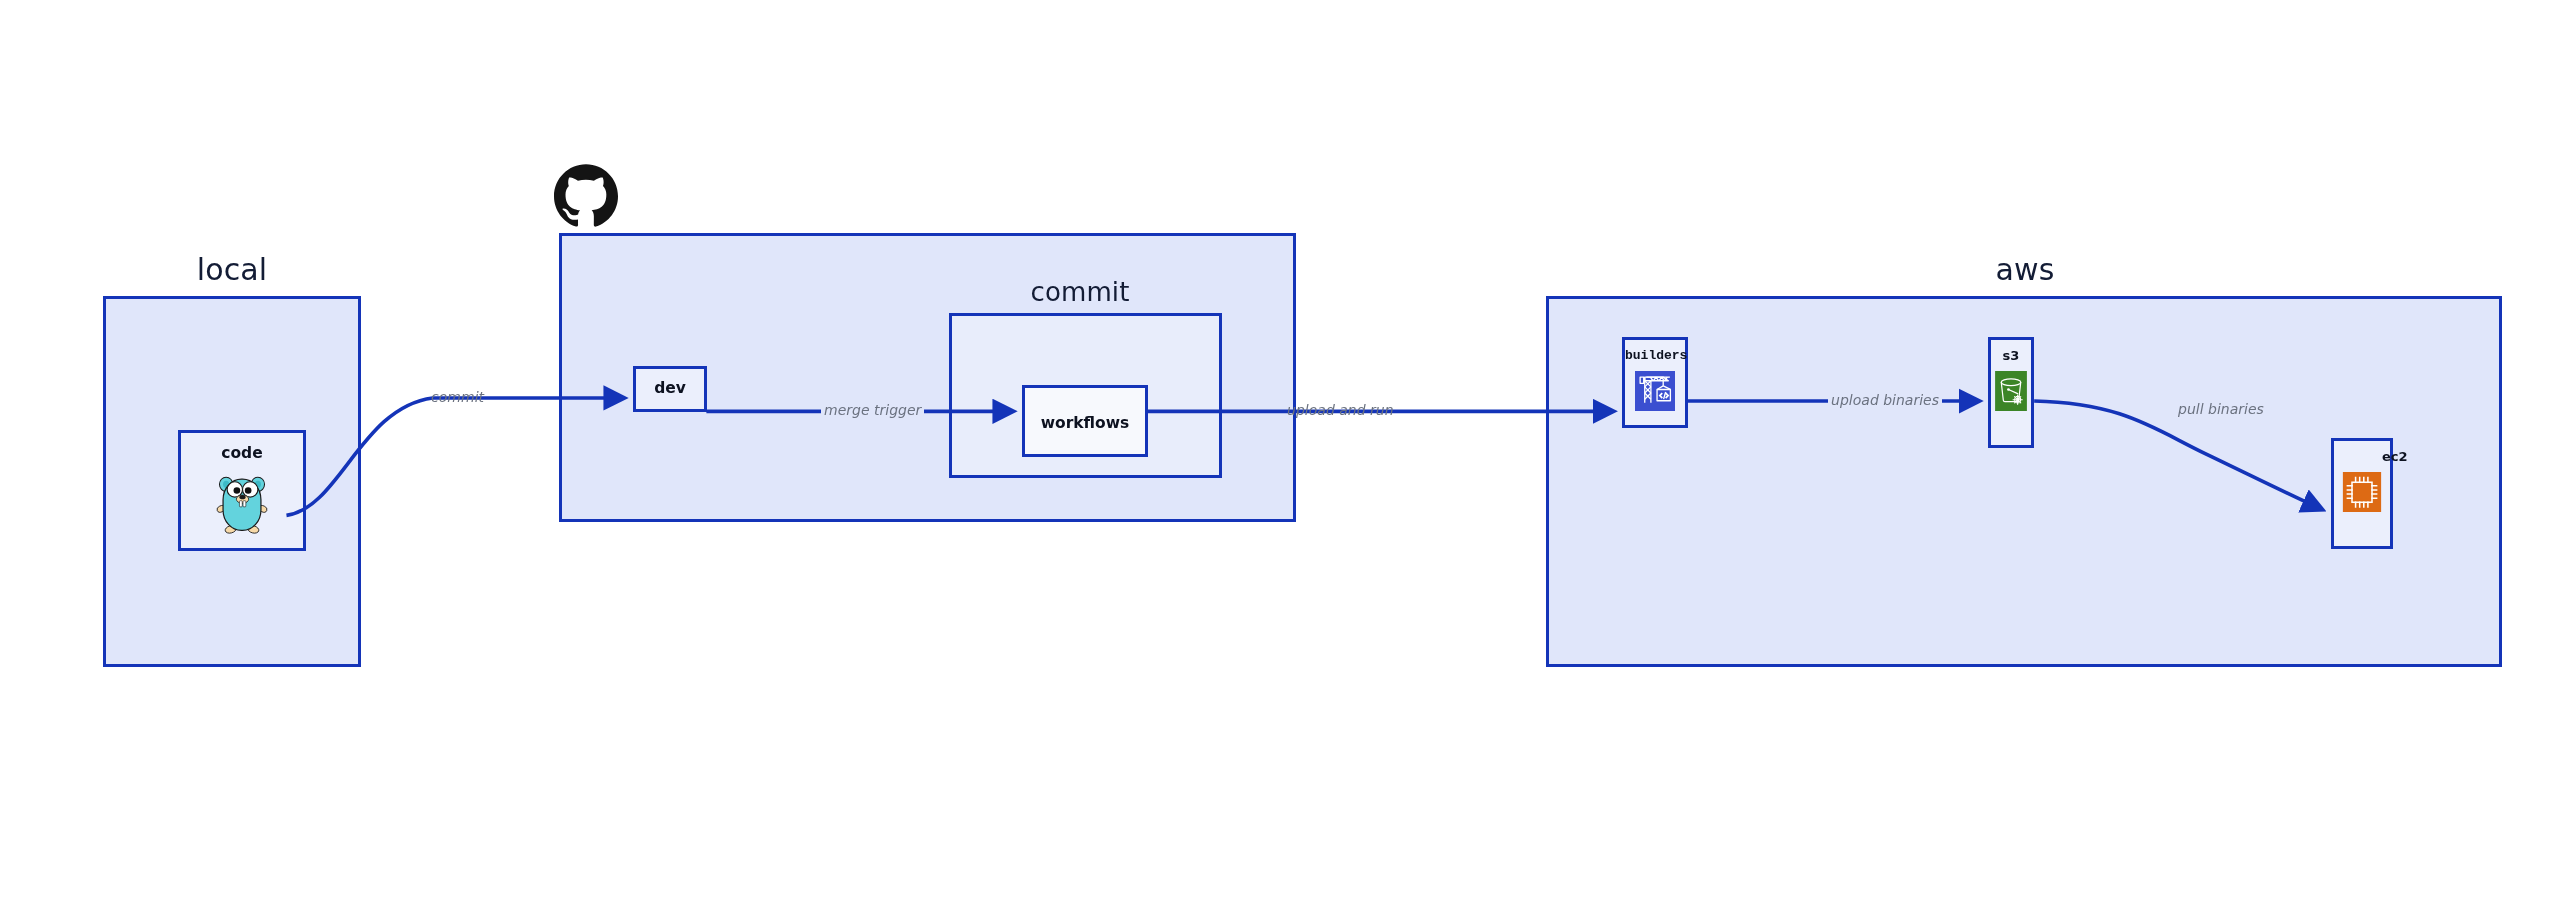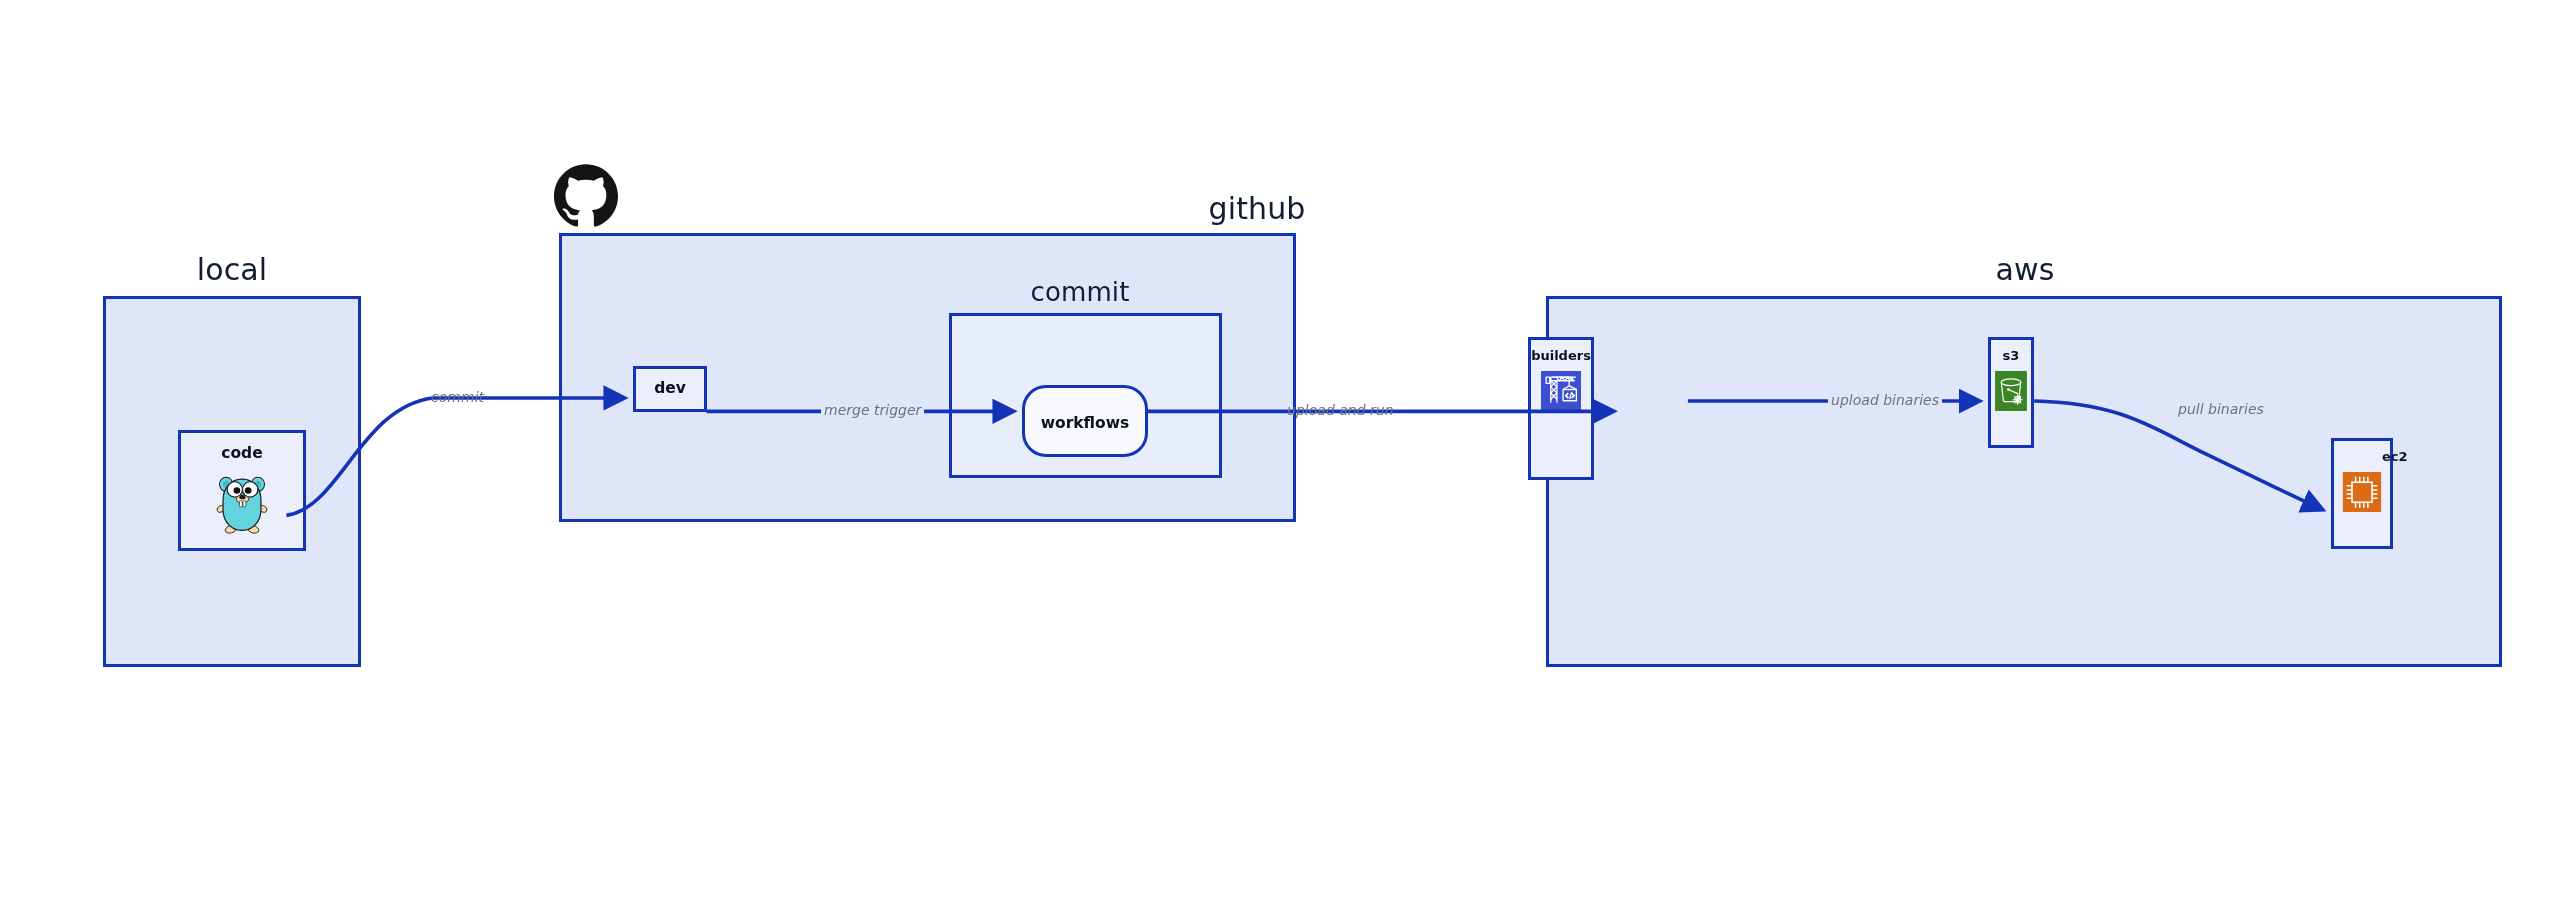--- a/index.html
+++ b/index.html
@@ -126,41 +126,40 @@
     <svg viewBox="0 0 100 98" width="64" height="63" aria-hidden="true">
       <path fill="#141414" d="M50 0C22.4 0 0 22.4 0 50c0 22.1 14.3 40.8 34.2 47.4 2.5.5 3.4-1.1 3.4-2.4
         0-1.2-.04-4.3-.07-8.5-13.9 3-16.8-6.7-16.8-6.7-2.3-5.8-5.6-7.3-5.6-7.3-4.5-3.1.35-3 .35-3
         5 .35 7.6 5.1 7.6 5.1 4.5 7.6 11.7 5.4 14.6 4.2.45-3.2 1.7-5.4 3.1-6.6-11.1-1.3-22.8-5.6-22.8-24.7
         0-5.5 2-9.9 5.2-13.4-.5-1.3-2.2-6.4.5-13.3 0 0 4.2-1.3 13.7 5.1a47.6 47.6 0 0 1 25 0c9.5-6.4 13.7-5.1
         13.7-5.1 2.7 6.9 1 12 .5 13.3 3.2 3.5 5.2 7.9 5.2 13.4 0 19.2-11.7 23.4-22.9 24.6 1.8 1.6 3.4 4.6 3.4 9.3
         0 6.7-.06 12.1-.06 13.8 0 1.3.9 2.9 3.4 2.4C85.7 90.8 100 72.1 100 50 100 22.4 77.6 0 50 0z"></path>
     </svg>
   </div>
 
-  <div class="group-title" style="left:1118px;top:191px;width:278px;">github</div>
 
   <div class="group-box" style="left:559px;top:233px;width:737px;height:289px;"></div>
 
   <div class="node" style="left:633px;top:366px;width:74px;height:46px;padding-left:39px;">
     <div class="node-label" style="top:10.3px;">dev</div>
   </div>
 
   <div class="group-title" style="left:951px;top:277px;width:258px;font-size:26px;">commit</div>
 
   <div class="group-box sub" style="left:949px;top:313px;width:273px;height:165px;"></div>
 
-  <div class="node white" style="left:1022px;top:385px;width:126px;height:72px;border-radius:24px;">
+  <div class="node white" style="left:1022px;top:385px;width:126px;height:72px;">
     <div class="node-label" style="top:26px;">workflows</div>
   </div>
 
   <div class="group-title" style="left:1896px;top:252px;width:258px;">aws</div>
 
   <div class="group-box" style="left:1546px;top:296px;width:956px;height:371px;"></div>
 
-  <div class="node" style="left:1528px;top:337px;width:66px;height:143px;">
+  <div class="node" style="left:1622px;top:337px;width:66px;height:91px;font-family:Liberation Mono, monospace;">
     <div class="node-label" style="top:8.2px;font-size:13px;">builders</div>
     <div class="node-icon" style="top:31px;width:40px;height:40px;">
       <svg viewBox="0 0 78 78" width="40" height="40">
         <rect x="0" y="0" width="78" height="78" fill="#3b4fd0"></rect>
         <g fill="none" stroke="#ffffff" stroke-width="2.6" stroke-linejoin="round">
           <rect x="10" y="12" width="7" height="12"></rect>
           <path d="M19 19 h46 l-10 -7 h-36 z"></path>
           <path d="M19 12 v50"></path>
           <path d="M31 19 v43"></path>
           <path d="M19 19 L31 31 M31 19 L19 31 M19 31 L31 43 M31 31 L19 43 M19 43 L31 55 M31 43 L19 55"></path>

